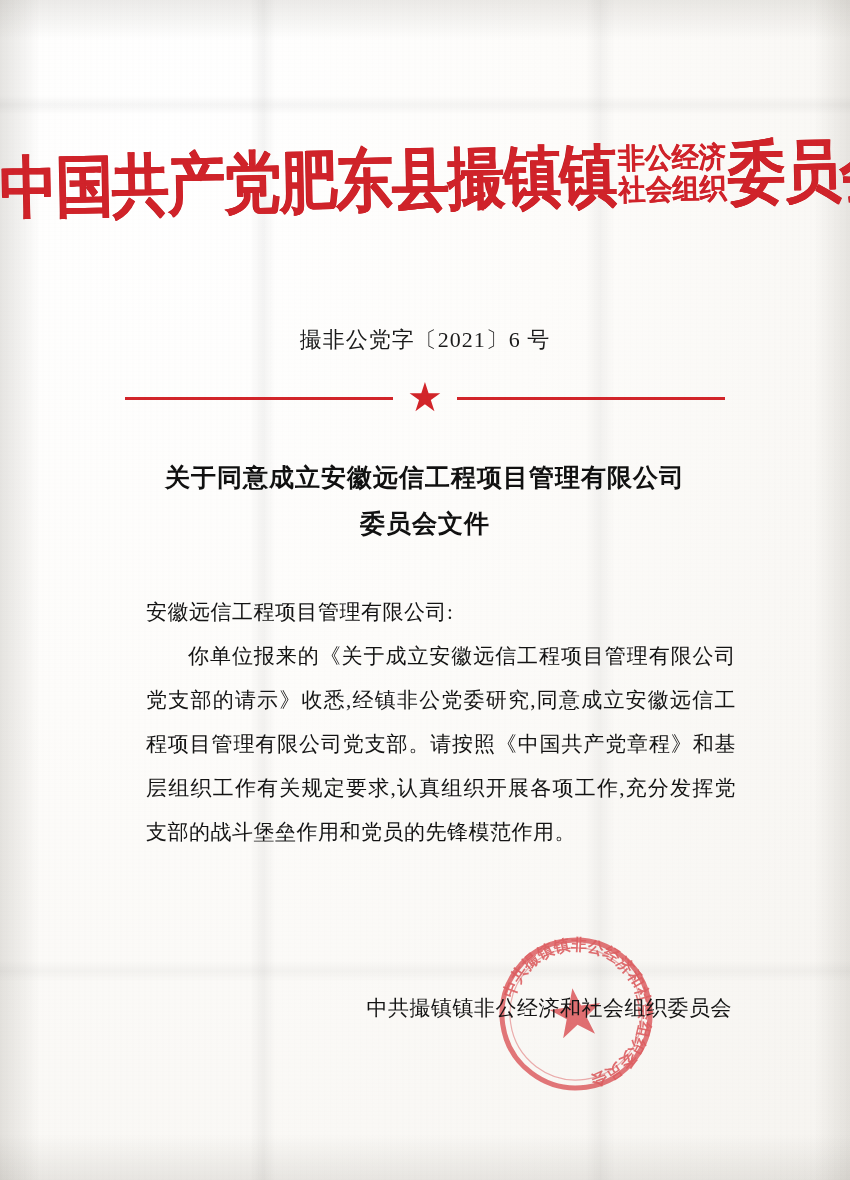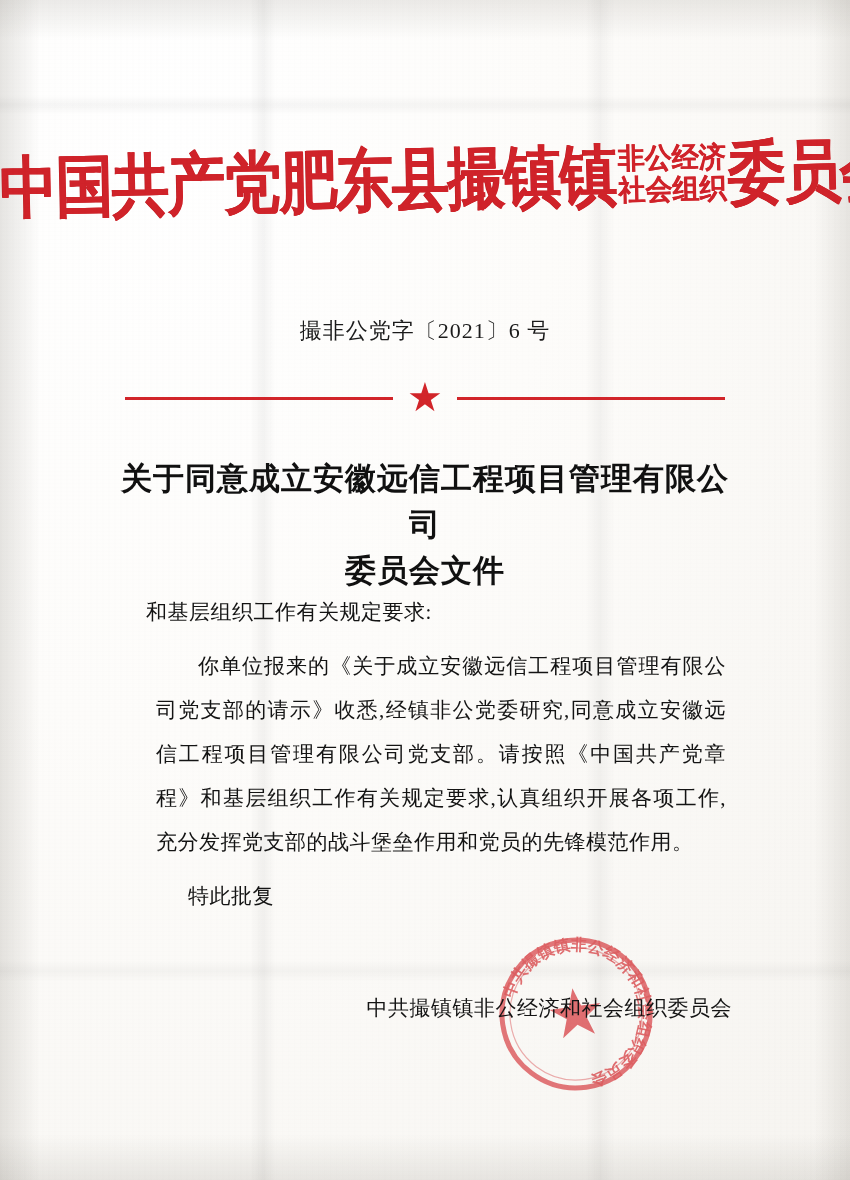--- a/index.html
+++ b/index.html
@@ -113,21 +113,21 @@
     vertical-align: middle;
     letter-spacing: -1px;
     text-shadow: 0.5px 0 0 #d0232a, -0.5px 0 0 #b51d22;
     transform: scaleY(1.18);
   }
 
   
   .doc-number {
     position: absolute;
     left: 0;
-    top: 316px;
+    top: 325px;
     width: 850px;
     text-align: center;
     font-family: "Liberation Serif", "DejaVu Serif", serif;
     font-size: 22px;
     color: #1b1b1b;
     letter-spacing: 1px;
   }
 
   
   .rule-wrap {
@@ -160,41 +160,41 @@
 
   
   .doc-title {
     position: absolute;
     left: 110px;
     top: 455px;
     width: 630px;
     text-align: center;
     font-family: "DejaVu Serif", "Liberation Serif", serif;
     font-weight: bold;
-    font-size: 31px;
+    font-size: 25px;
     line-height: 46px;
     color: #111111;
     letter-spacing: 1px;
   }
 
   
   .body-block {
     position: absolute;
     left: 146px;
     top: 590px;
     width: 590px;
     font-family: "Liberation Serif", "DejaVu Serif", serif;
     font-size: 21px;
     line-height: 44px;
     color: #141414;
     letter-spacing: 0.5px;
   }
   .salutation { margin: 0 0 0 0; }
   .para {
-    margin: 10px;
+    margin: 0;
     text-indent: 2em;
     text-align: justify;
     text-justify: inter-ideograph;
   }
   .para-short {
     margin: 0;
     text-indent: 2em;
   }
 
   
@@ -262,23 +262,22 @@
     <div class="star">★</div>
     <div class="rule-line rule-right"></div>
   </div>
 
   <div class="doc-title">
     <div>关于同意成立安徽远信工程项目管理有限公司</div>
     <div>委员会文件</div>
   </div>
 
   <div class="body-block">
-    <p class="salutation">和基层组织工作有关规定要求:</p>
+    <p class="salutation">安徽远信工程项目管理有限公司:</p>
     <p class="para">你单位报来的《关于成立安徽远信工程项目管理有限公司党支部的请示》收悉,经镇非公党委研究,同意成立安徽远信工程项目管理有限公司党支部。请按照《中国共产党章程》和基层组织工作有关规定要求,认真组织开展各项工作,充分发挥党支部的战斗堡垒作用和党员的先锋模范作用。</p>
-    <p class="para-short">特此批复</p>
   </div>
 
   <div class="seal">
     <svg width="168" height="168" viewBox="0 0 168 168" xmlns="http://www.w3.org/2000/svg">
       <defs>
         <path id="sealArc" d="M 84,84 m -64,0 a 64,64 0 1,1 128,0 a 64,64 0 1,1 -128,0"></path>
       </defs>
       <circle cx="84" cy="84" r="74" fill="none" stroke="#d2252a" stroke-width="5" opacity="0.85"></circle>
       <circle cx="84" cy="84" r="66" fill="none" stroke="#d2252a" stroke-width="1.2" opacity="0.5"></circle>
       <text font-family="DejaVu Serif, serif" font-size="16" font-weight="bold" fill="#d2252a" opacity="0.9">

